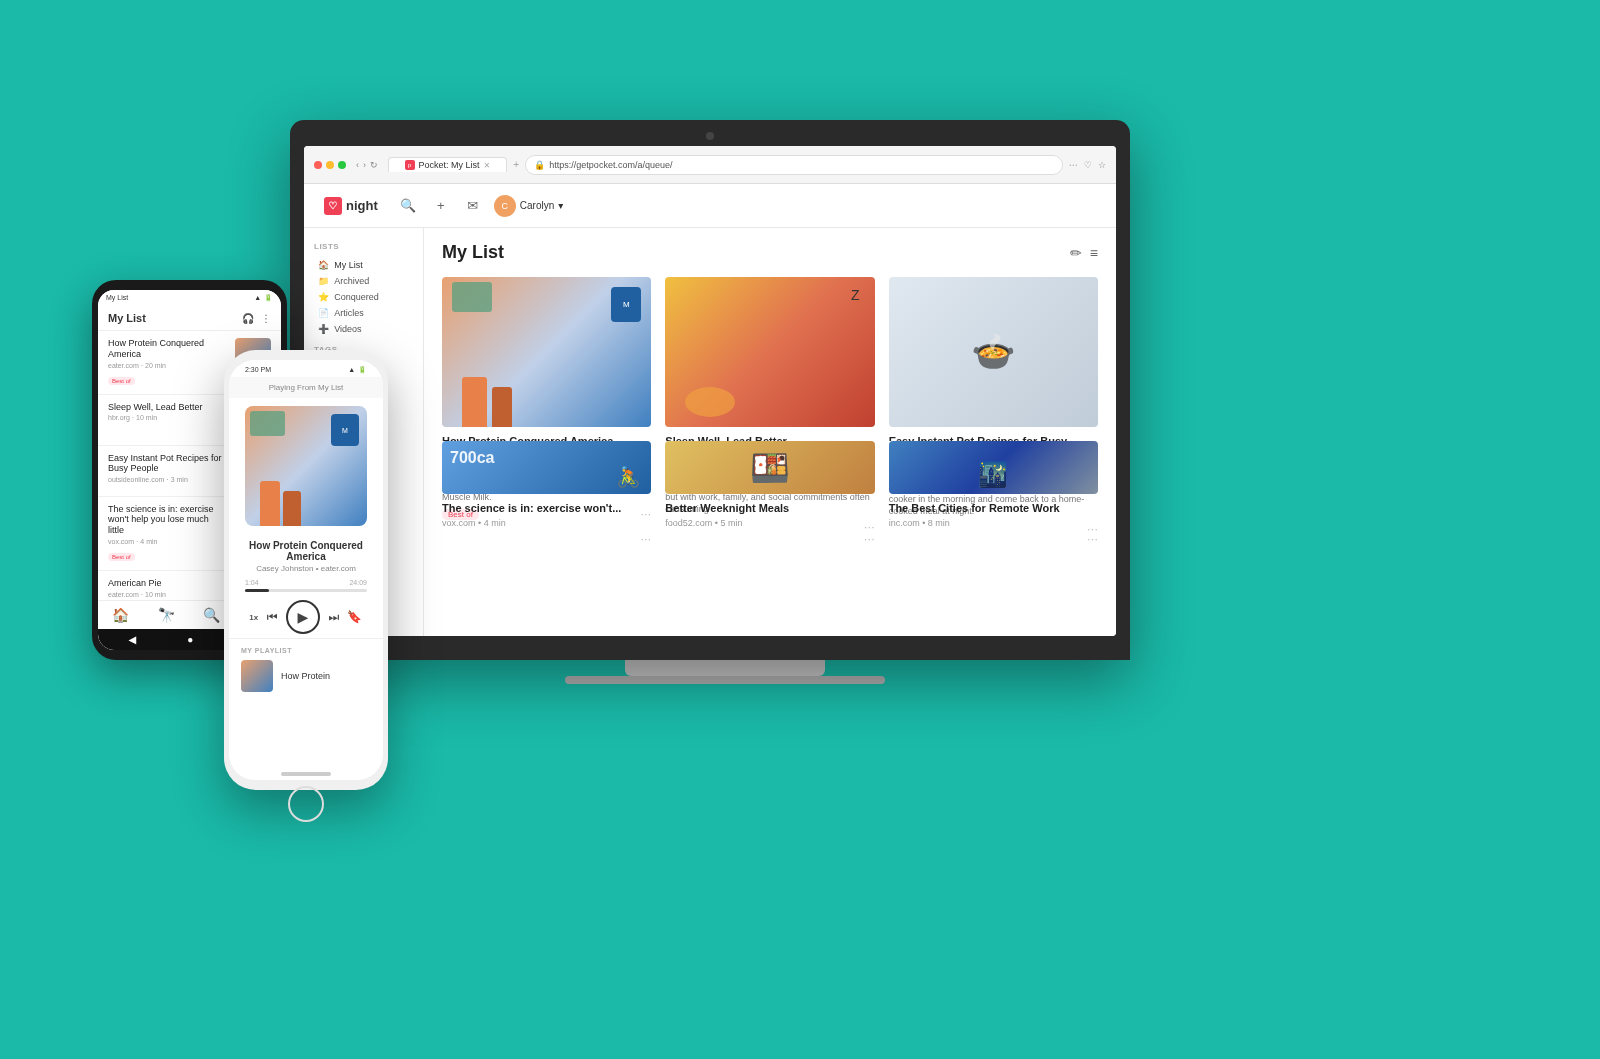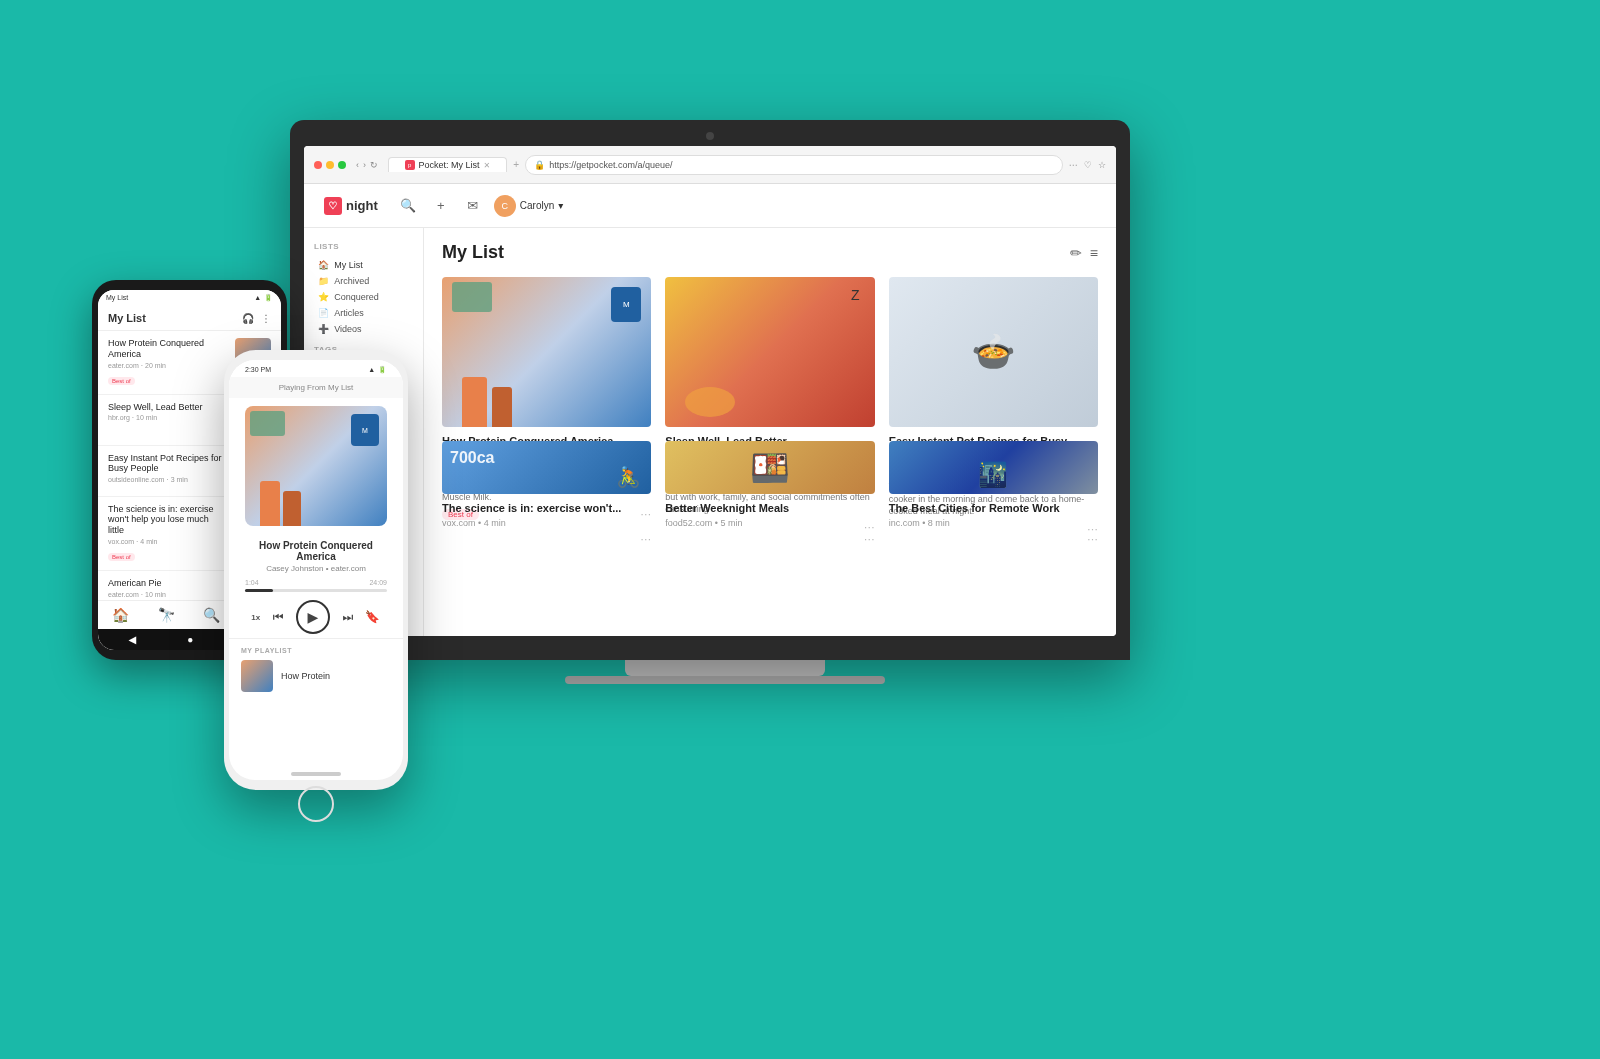--- a/index.html
+++ b/index.html
@@ -442,21 +442,21 @@
     .at-sleep { background: linear-gradient(135deg, #f0c040, #c04030); }
     .at-pot { background: linear-gradient(135deg, #e0e8f0, #c0ccd8); }
     .at-exercise { background: linear-gradient(135deg, #60a0e0, #2060a0); }
     .at-pie { background: linear-gradient(135deg, #e07050, #a04030); }
 
     
     .iphone {
       position: absolute;
       left: 224px;
       top: 350px;
-      width: 184px;
+      width: 164px;
       height: 440px;
       background: #f0f0f0;
       border-radius: 32px;
       padding: 10px 5px;
       box-shadow: 0 20px 50px rgba(0,0,0,0.35);
     }
     .iphone-inner {
       background: #fff;
       border-radius: 26px;
       height: 100%;

